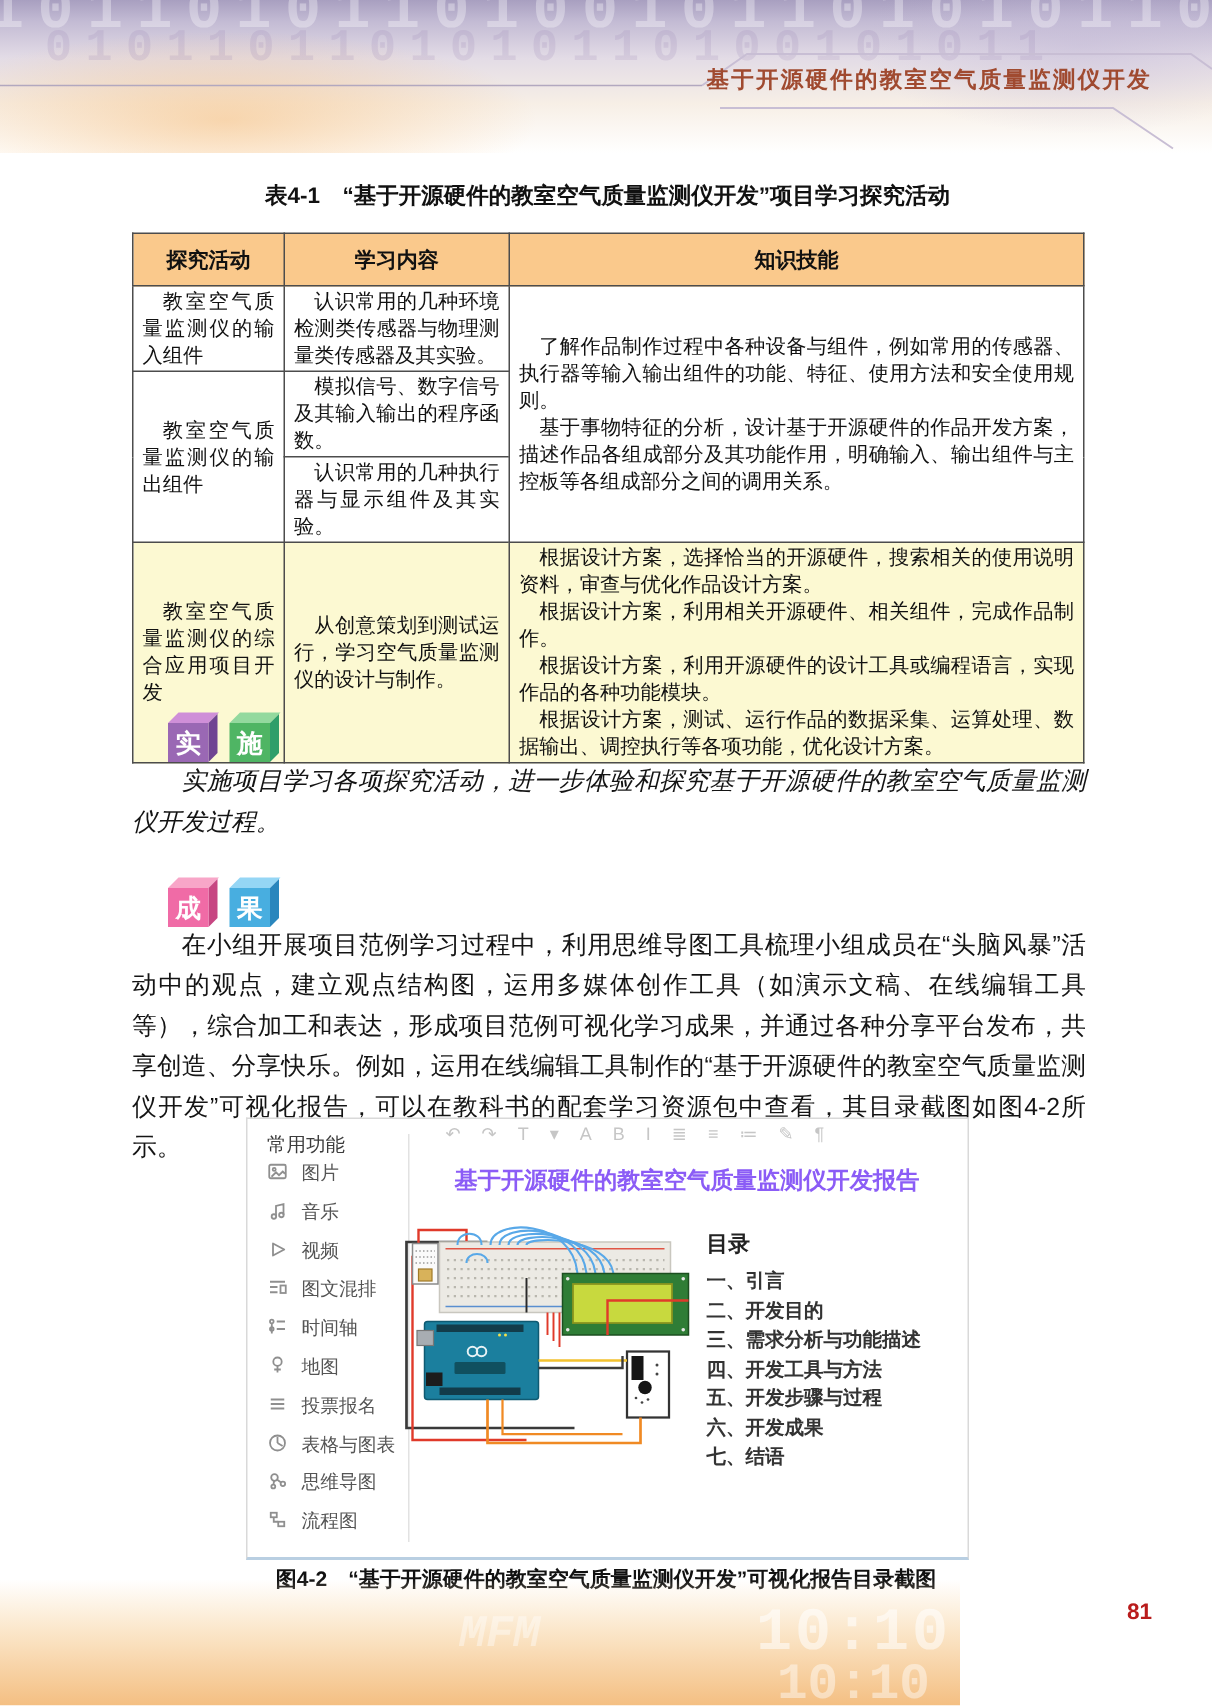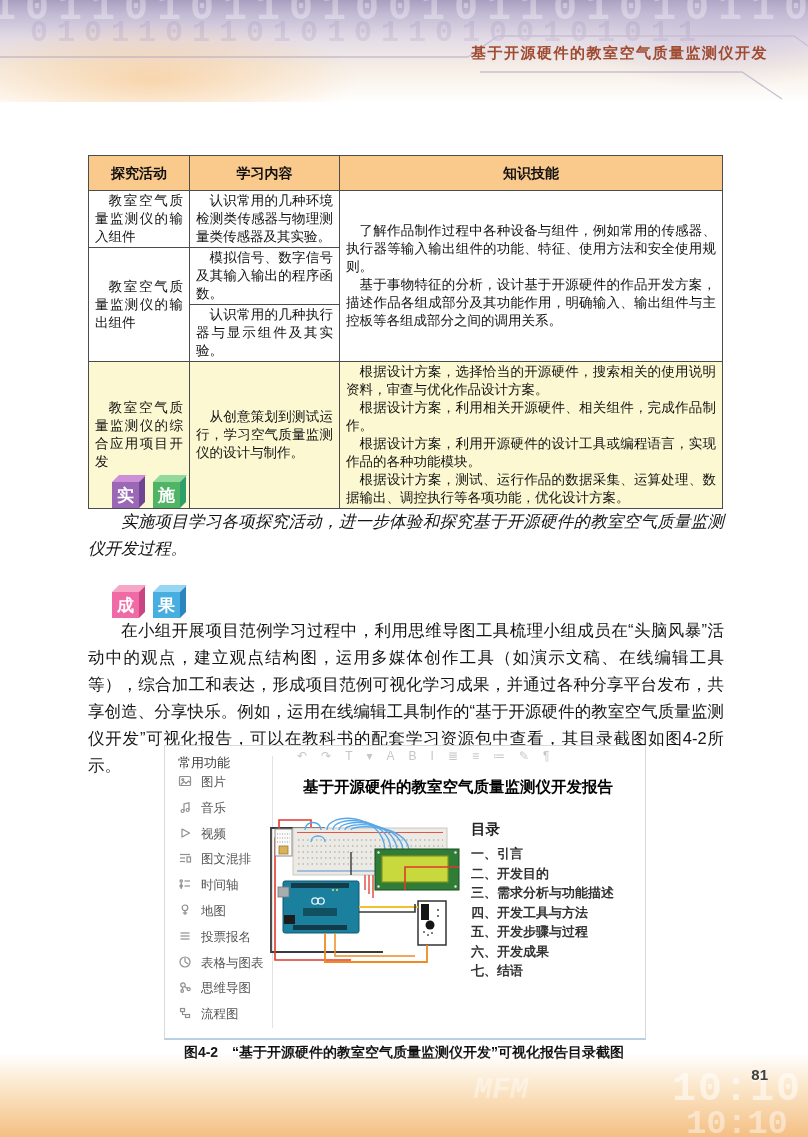--- a/index.html
+++ b/index.html
@@ -46,55 +46,56 @@
     border:1px solid #d9d9d9;border-bottom:2px solid #b9cfe2;}
   .fig-sidebar{position:absolute;left:0;top:0;width:106px;height:100%;}
   .fig-sidebar .sb-header{margin:8px 0 2px 13px;font-size:13px;color:#3c3c3c;}
   .sb-item{display:flex;align-items:flex-start;gap:9px;margin:0 0 0 13px;height:25.8px;cursor:pointer;}
   .sb-item svg{flex:0 0 auto;}
   .sb-label{font-size:12.5px;color:#555;}
   .fig-divider{position:absolute;left:107px;top:10px;bottom:10px;width:1px;background:#e2e2e2;}
   .fig-toolbar{position:absolute;left:132px;top:3px;width:340px;display:flex;gap:14px;
     color:#c6c6c6;font-size:12px;align-items:center;}
   .fig-title{position:absolute;left:110px;top:31px;width:366px;text-align:center;
-    font-size:15.5px;font-weight:bold;color:#000000;}
+    font-size:15.5px;font-weight:bold;color:#8b5cf6;}
   .circuit{position:absolute;left:100px;top:66px;}
   .toc{position:absolute;left:306px;top:74px;}
   .toc-header{font-size:14.5px;font-weight:bold;color:#222;margin-bottom:5px;}
   .toc-item{font-size:13px;font-weight:bold;color:#333;line-height:19.5px;}
   .caption{position:absolute;left:0;top:1044px;width:808px;text-align:center;
     font-size:14px;font-weight:bold;color:#111;}
   
-  .footer-band{position:absolute;left:0;bottom:0;width:808px;height:84px;overflow:hidden;
+  .footer-band{position:absolute;left:0;bottom:0;width:640px;height:84px;overflow:hidden;
     background:linear-gradient(180deg,rgba(255,255,255,0) 0%,#fbe7cb 40%,#f4bf82 100%);}
   .f-digit{position:absolute;font-family:"Liberation Mono",monospace;font-weight:bold;
     color:rgba(255,255,255,.55);}
   .f-digit.d1{right:6px;top:14px;font-size:40px;letter-spacing:2px;}
   .f-digit.d2{right:20px;top:52px;font-size:34px;color:rgba(255,255,255,.45);}
   .f-digit.d3{right:280px;top:20px;font-size:30px;font-style:italic;color:rgba(255,255,255,.4);}
-  .page-num{position:absolute;right:40px;top:1066px;font-size:15px;font-weight:bold;color:#404040;margin-left:33px;}
+  .page-num{position:absolute;right:40px;top:1066px;font-size:15px;font-weight:bold;color:#b91c1c;margin-left:33px;}
 </style>
 </head>
 <body>
 
 <div class="page">
 
   <div class="header-band">
     <div class="header-glow1"></div>
     <div class="header-glow2"></div>
     <div class="digit-row r1">1011010110100101101010110</div>
     <div class="digit-row r2">0101101101010110100101011</div>
     <svg class="banner-svg" width="808" height="102">
       <line x1="0" y1="57" x2="468" y2="57" stroke="#b2a8bf" stroke-width="1"></line>
       <polyline points="468,57 498,36 794,36 808,46" fill="none" stroke="#c8bed4" stroke-width="1.3"></polyline>
       <polyline points="480,72 742,72 782,99" fill="none" stroke="#c8bed4" stroke-width="1.3"></polyline>
     </svg>
     <div class="header-title">基于开源硬件的教室空气质量监测仪开发</div>
   </div>
 
+  <div class="tbl-title">表4-1　“基于开源硬件的教室空气质量监测仪开发”项目学习探究活动</div>
 
   <table class="main">
     <colgroup>
         <col style="width:101px">
         <col style="width:150px">
         <col style="width:383px">
       </colgroup>
     <tbody>
         <tr>
       <th>探究活动</th>

